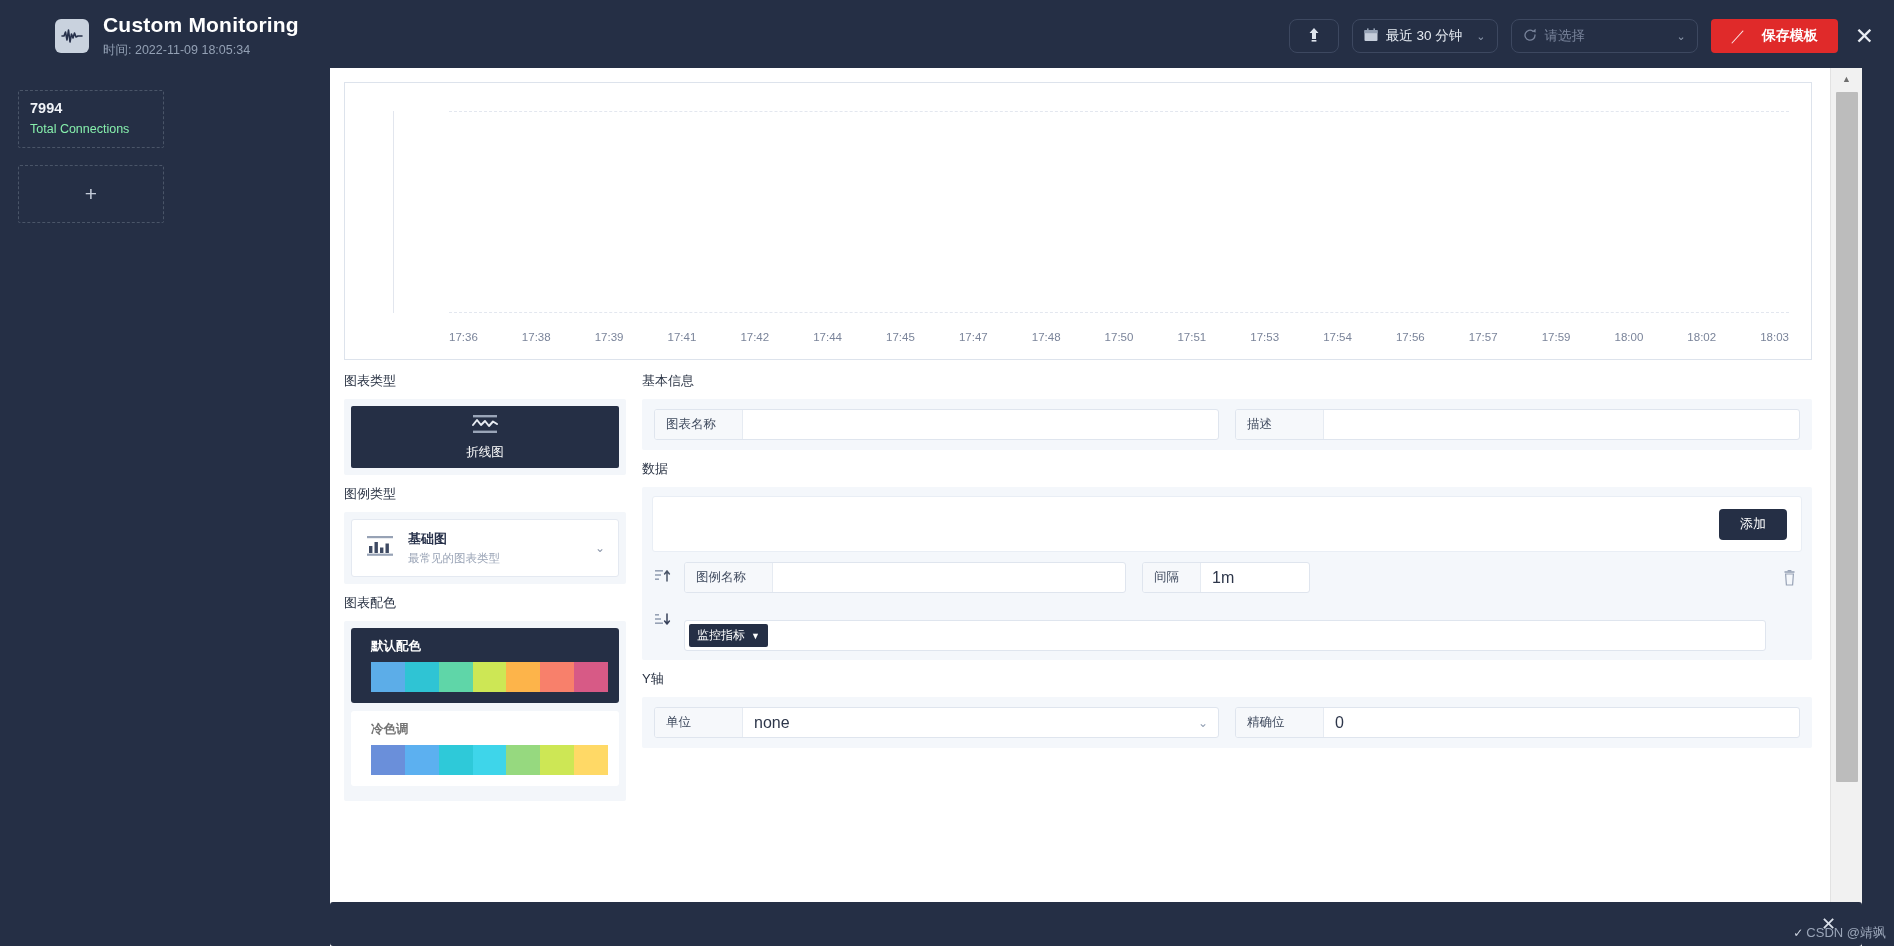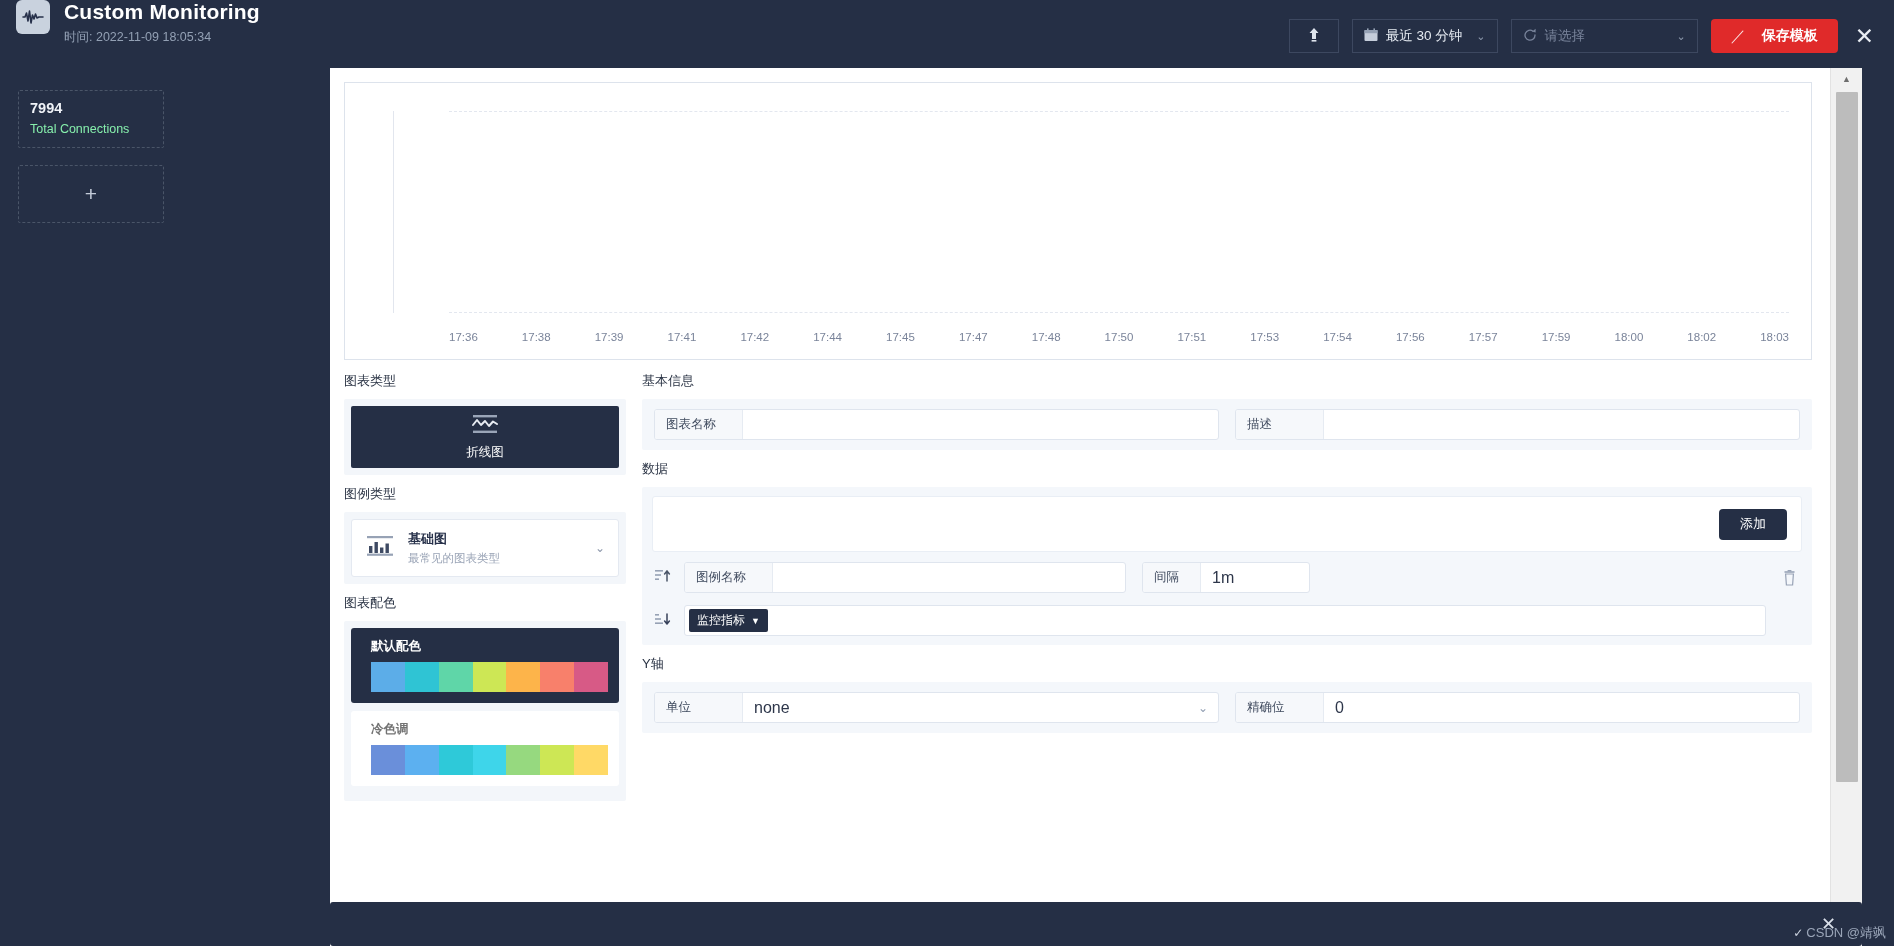--- a/index.html
+++ b/index.html
@@ -7,41 +7,41 @@
     width: 1894px; height: 946px;
     background: #252f45;
     font-family: "Liberation Sans", "DejaVu Sans", sans-serif;
     overflow: hidden;
   }
 
   
   .header {
     position: absolute; top: 0; left: 0; width: 1894px; height: 72px;
     background: #252f45;
-    display: flex; 
+    display: flex; align-items: center; padding-left: 39px;
   }
   .logo-box {
     margin-left: 16px; width: 34px; height: 34px; border-radius: 6px;
     background: #c9d2de; display: flex; align-items: center; justify-content: center;
     flex: none;
   }
   .logo-box svg { display:block; }
   .title-wrap { margin-left: 14px; }
   .app-title {
     font-size: 21px; font-weight: bold; color: #ffffff; line-height: 1.15;
     letter-spacing: .2px;
   }
   .app-subtitle { font-size: 12.5px; color: #93a0b4; margin-top: 5px; }
 
   .header-right {
     margin-left: auto; margin-right: 16px;
     display: flex; align-items: center; gap: 13px;
   }
   .hbtn {
-    height: 34px; border: 1px solid #3d4860; border-radius: 0;
+    height: 34px; border: 1px solid #3d4860; border-radius: 8px;
     background: transparent; color: #e6ebf2; font-size: 13.5px;
     display: flex; align-items: center; gap: 8px; padding: 0 11px;
     cursor: pointer; white-space: nowrap;
   }
   .hbtn.icon-only { width: 50px; justify-content: center; padding: 0; }
   .hbtn .caret { color: #8d99ad; margin-left: 6px; font-size: 11px; }
   .hbtn .muted { color: #78839a; }
   .save-btn {
     height: 34px; background: #e02a2a; border: none; border-radius: 4px;
     color: #fff; font-size: 14px; font-weight: bold;
@@ -164,21 +164,21 @@
     height: 31px; padding: 0 21px; font-size: 13px; cursor: pointer;
   }
   .series-row { display: flex; align-items: flex-start; gap: 10px; margin-top: 10px; }
   .handle-col {
     width: 22px; flex: none; display: flex; flex-direction: column;
     align-items: center; padding-top: 7px; gap: 28px;
   }
   .handle { color: #96a1b4; cursor: grab; line-height: 1; }
   .series-body { flex: 1; }
   .metric-row {
-    margin-top: 12px; border: 1px solid #dfe5ee; border-radius: 3px;
+    margin-top: 27px; border: 1px solid #dfe5ee; border-radius: 3px;
     background: #fff; height: 31px; display: flex; align-items: center; padding: 0 4px;
   }
   .metric-tag {
     background: #252f45; color: #fff; font-size: 12px; border-radius: 2px;
     height: 23px; padding: 0 8px; display: flex; align-items: center; gap: 6px; cursor: pointer;
   }
   .metric-tag .tcaret { font-size: 9px; }
   .trash { width: 26px; flex: none; padding-top: 8px; color: #98a3b6; cursor: pointer; text-align: center; }
 
   .spacer-bottom { height: 70px; }

